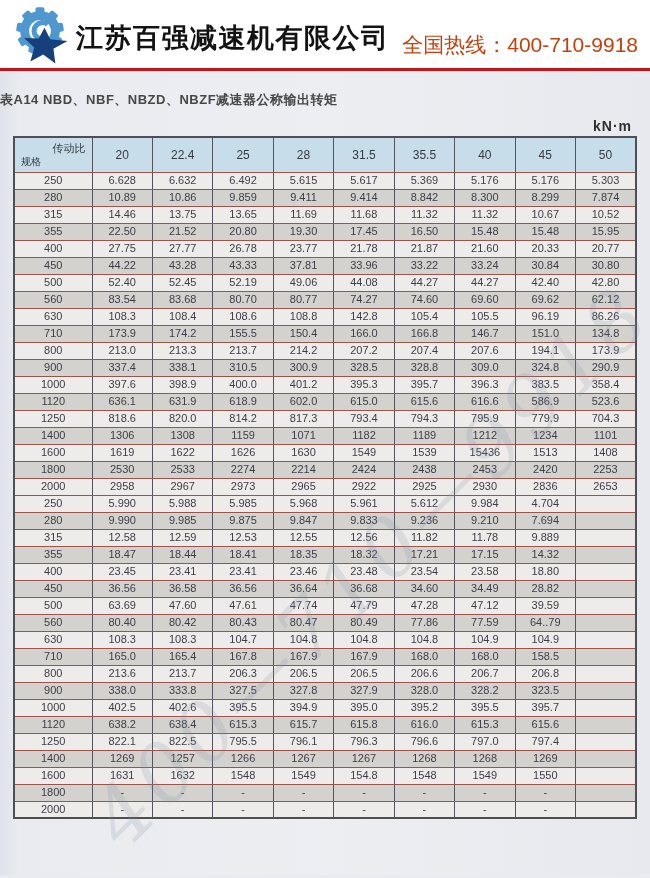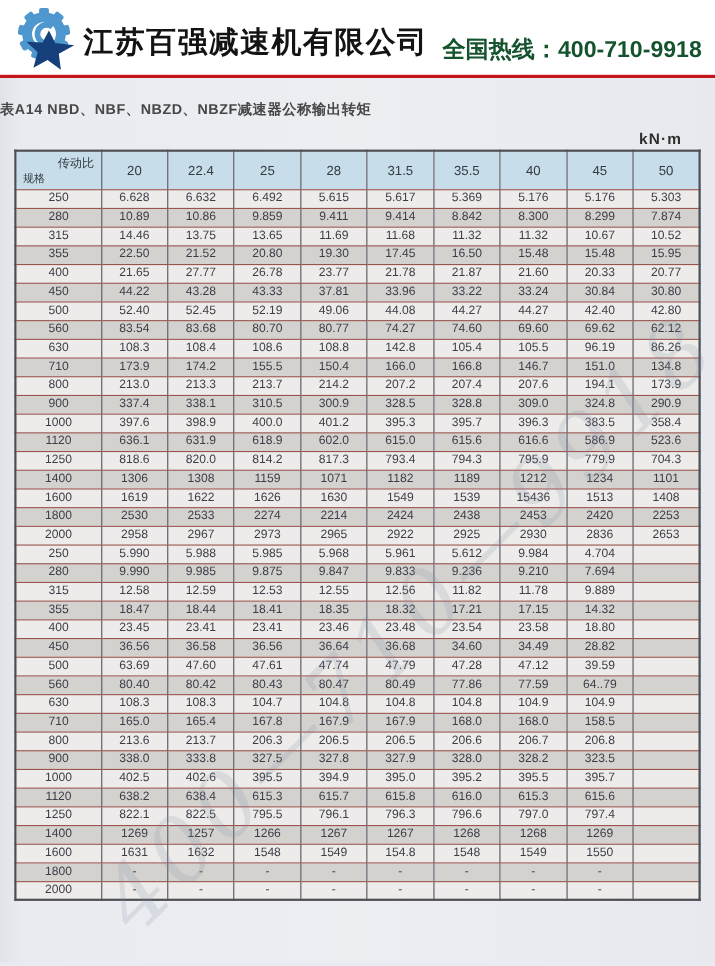--- a/index.html
+++ b/index.html
@@ -20,38 +20,38 @@
     padding-left: 48px;
   }
   .logo { position: absolute; left: 8px; top: 4px; }
   .company-name {
     position: absolute; left: 76px; top: 20px;
     font-size: 27px; font-weight: bold; color: #131313;
     letter-spacing: 1.5px; white-space: nowrap;
   }
   .hotline {
     position: absolute; right: 12px; top: 31px;
-    font-size: 21px; font-weight: bold; color: #14532d;
+    font-size: 21px; font-weight: normal; color: #c2410c;
     white-space: nowrap;
   }
   
   .page {
     position: relative;
     height: 804px;
     background: linear-gradient(90deg, #dfe2e8 0, #e9ebf0 18px, #eceef2 50%, #e7e9ee 100%);
     padding-top: 20px;
   }
   .table-title {
     text-align: left;
     font-size: 13px; font-weight: bold; color: #474747;
     letter-spacing: 0.5px;
   }
   .unit-label {
     text-align: right;
-    padding-right: 30px;
+    padding-right: 18px;
     margin-top: 9px; margin-bottom: 2px;
     font-size: 14px; font-weight: bold; color: #2e2e2e;
     letter-spacing: 1px;
   }
   
   table.torque {
     width: 624px;
     margin: 0 13px;
     border-collapse: collapse;
     table-layout: fixed;
@@ -211,21 +211,21 @@
           <td>20.80</td>
           <td>19.30</td>
           <td>17.45</td>
           <td>16.50</td>
           <td>15.48</td>
           <td>15.48</td>
           <td>15.95</td>
         </tr>
         <tr class="light">
           <td class="spec">400</td>
-          <td>21.65</td>
+          <td>27.75</td>
           <td>27.77</td>
           <td>26.78</td>
           <td>23.77</td>
           <td>21.78</td>
           <td>21.87</td>
           <td>21.60</td>
           <td>20.33</td>
           <td>20.77</td>
         </tr>
         <tr class="dark">

